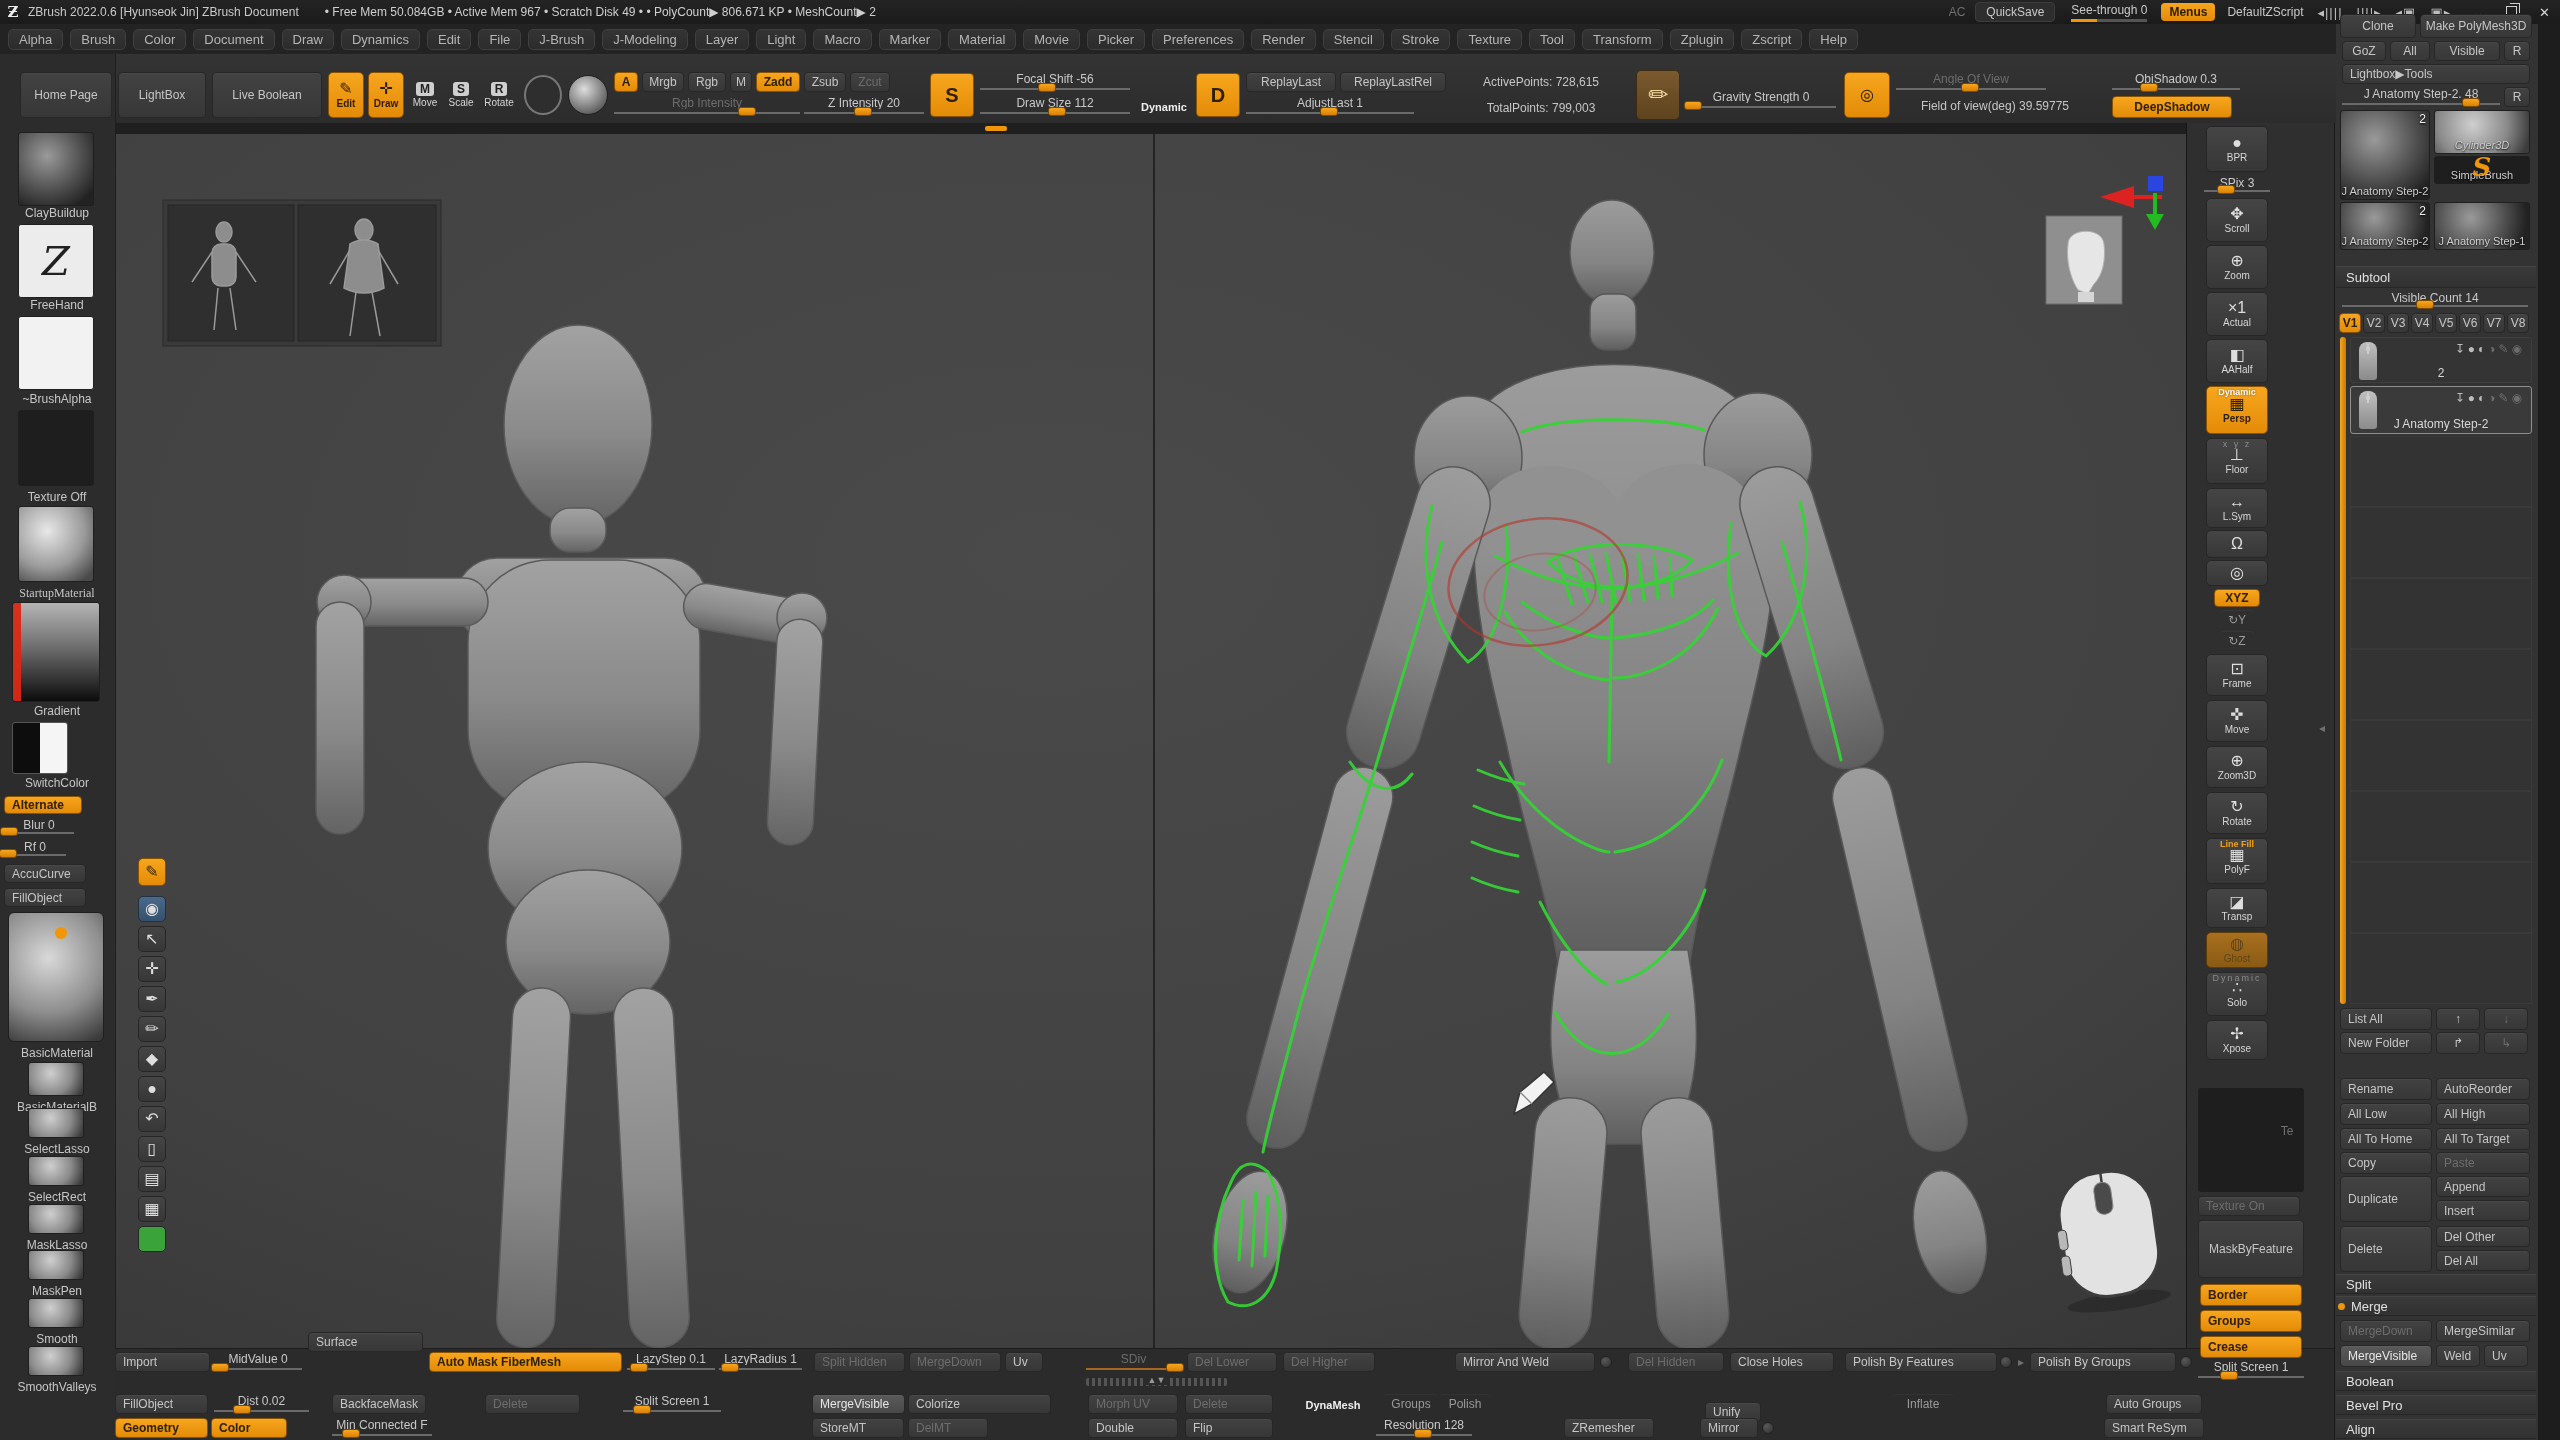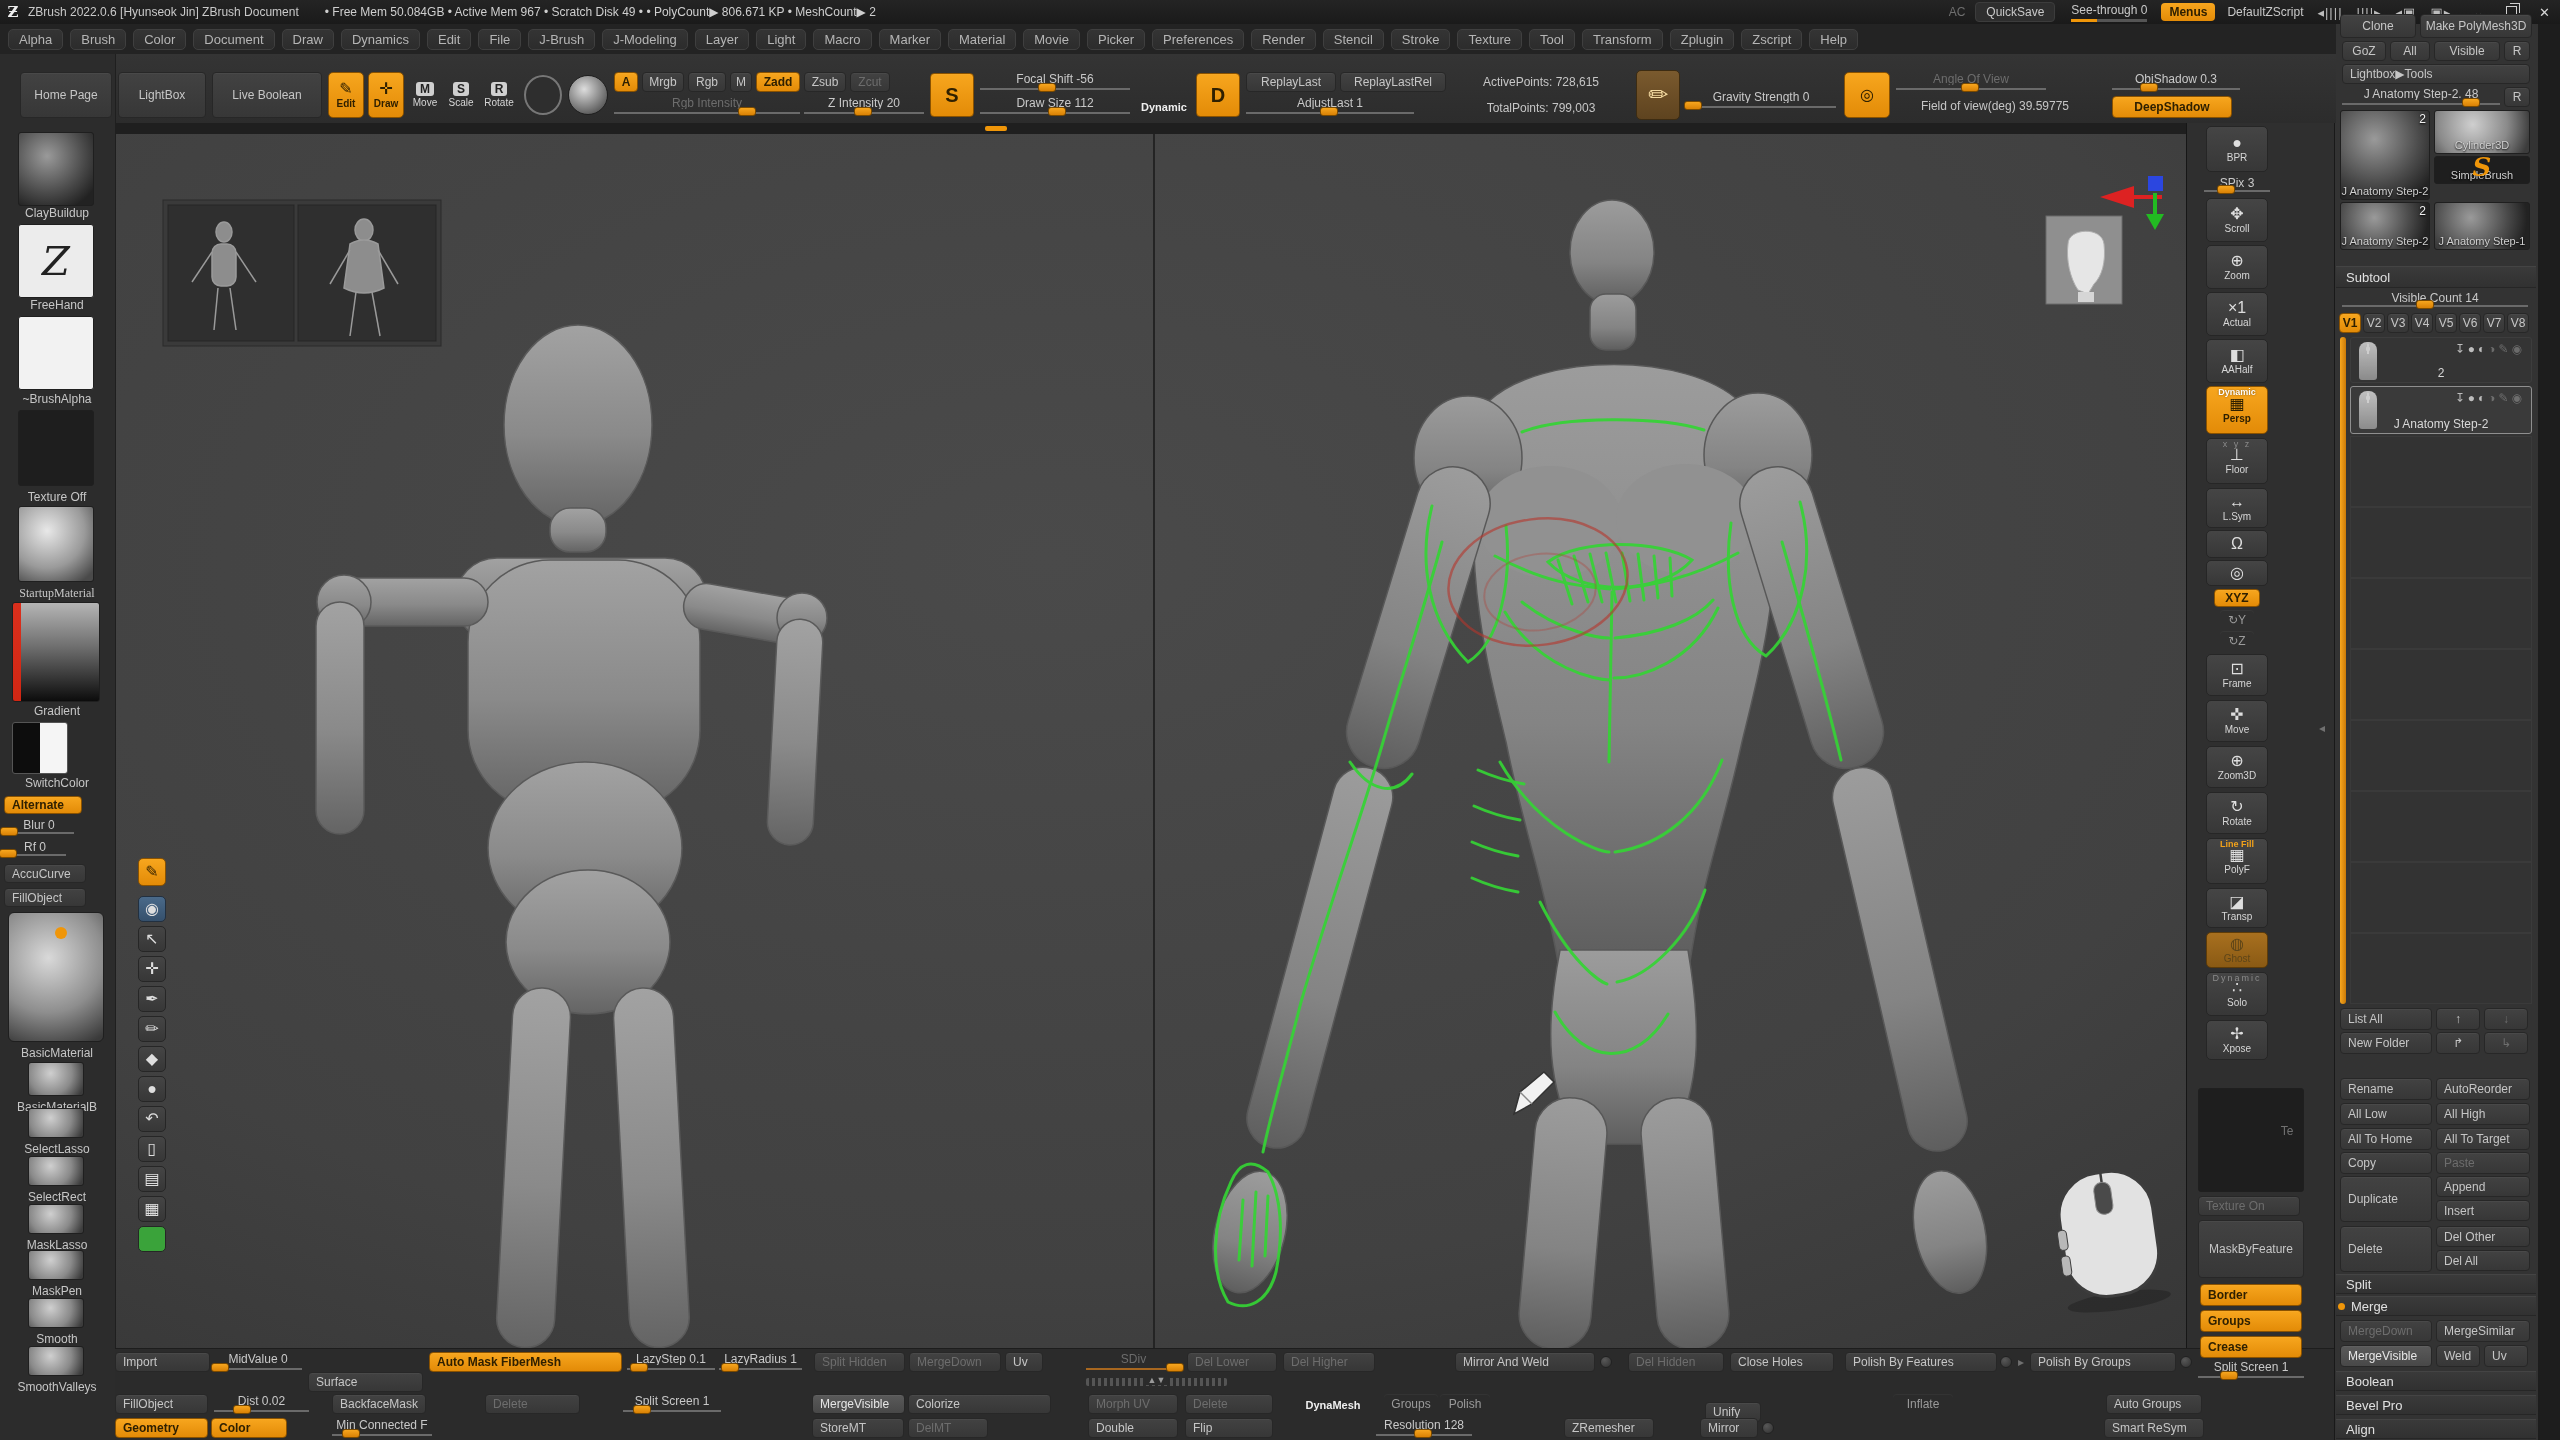--- a/index.html
+++ b/index.html
@@ -56,21 +56,21 @@
   .it-icon.ghostOrange{background:linear-gradient(#a8701f,#8a5a14);border-color:#5e3c09;}
   .it-icon.ghostOrange .g,.it-icon.ghostOrange .t{color:#5e4518;}
   .it-icon .tag{position:absolute;top:1px;font-size:9px;font-weight:bold;color:#f2a21a;}
   .it-icon.orange .tag{color:#fff;text-shadow:0 0 2px #7a4a00;}
   .it-icon .tagdim{position:absolute;top:1px;font-size:9px;color:#8a8a8a;letter-spacing:2px;}
   .it-thumb{background:#303030;border:1px solid #1f1f1f;border-radius:3px;overflow:hidden;}
   .it-thumb .thumb-label{position:absolute;left:0;right:0;bottom:2px;text-align:center;font-size:11px;color:#cfcfcf;text-shadow:0 1px 2px #000;white-space:nowrap;}
   .it-thumb .badge{position:absolute;right:3px;top:2px;font-size:12px;color:#f0f0f0;text-shadow:0 1px 2px #000;}
   .c-sphereD{background:radial-gradient(circle at 38% 32%,#9a9a9a,#4b4b4b 55%,#222 85%),#1d1d1d;}
   .c-sphereL{background:radial-gradient(circle at 38% 32%,#e8e8e8,#9a9a9a 55%,#4a4a4a 90%),#2a2a2a;}
-  .c-sphereS{background:radial-gradient(circle at 40% 32%,#cfcfcf,#8a8a8a 55%,#3c3c3c 92%),#262626;}
+  .c-sphereS{background:radial-gradient(circle at 40% 32%,#cfcfcf,#8a8a8a 55%,#3c3c3c 92%),#262626;font-style:italic;}
   .c-bigsphere{background:radial-gradient(circle at 42% 35%,#d9d9d9,#8e8e8e 55%,#3a3a3a 95%),#242424;border-radius:6px;}
   .c-bigsphere::after{content:"";position:absolute;left:46px;top:14px;width:12px;height:12px;border-radius:50%;background:#f09609;}
   .c-white{background:#f2f2f2;}
   .c-dark{background:#1e1e1e;}
   .c-stroke{background:#ececec;color:#222;display:flex;align-items:center;justify-content:center;font-size:40px;font-family:"DejaVu Serif",serif;font-style:italic;}
   .c-picker{background:linear-gradient(90deg,rgba(220,40,20,.95) 0 9%,rgba(220,40,20,0) 9%),linear-gradient(180deg,#b5b5b5,#6e6e6e 45%,#0c0c0c);}
   .c-switch{background:linear-gradient(90deg,#0d0d0d 0 50%,#f5f5f5 50%);border:1px solid #555;}
   .c-wire{background:#2e2e2e;border-radius:50%;border:2px solid #777;}
   .c-matball{background:radial-gradient(circle at 40% 35%,#ddd,#777 60%,#333);border-radius:50%;}
   .c-orangeSq{background:linear-gradient(#f7a61e,#e38b07)!important;border-color:#8a5200!important;}
@@ -667,21 +667,21 @@
       <div class="it it-btn left" style="left: 2484px; top: 1345px; width: 44px; height: 22px; pointer-events: auto;">Uv</div>
       <div class="it it-hdr" style="left: 2336px; top: 1371px; width: 200px; height: 20px; pointer-events: auto;">Boolean</div>
       <div class="it it-hdr" style="left: 2336px; top: 1395px; width: 200px; height: 20px; pointer-events: auto;">Bevel Pro</div>
       <div class="it it-hdr" style="left: 2336px; top: 1419px; width: 200px; height: 20px; pointer-events: auto;">Align</div>
       <div class="it it-btn left" style="left: 115px; top: 1352px; width: 95px; height: 20px; pointer-events: auto;">Import</div>
       <div class="it it-sld" style="left: 214px; top: 1352px; width: 88px; height: 20px; pointer-events: auto;">
         <span class="sld-t">MidValue 0</span>
         <span class="sld-track"></span>
         <span class="sld-h" style="left: calc(8% - 10px);"></span>
       </div>
-      <div class="it it-btn left" style="left: 308px; top: 1372px; width: 115px; height: 20px; pointer-events: auto; text-align: right;">Surface</div>
+      <div class="it it-btn left" style="left: 308px; top: 1332px; width: 115px; height: 20px; pointer-events: auto; text-align: right;">Surface</div>
       <div class="it it-btn orange left" style="left: 429px; top: 1352px; width: 193px; height: 20px; pointer-events: auto;">Auto Mask FiberMesh</div>
       <div class="it it-sld" style="left: 627px; top: 1352px; width: 88px; height: 20px; pointer-events: auto;">
         <span class="sld-t">LazyStep 0.1</span>
         <span class="sld-track"></span>
         <span class="sld-h" style="left: calc(15% - 10px);"></span>
       </div>
       <div class="it it-sld" style="left: 719px; top: 1352px; width: 83px; height: 20px; pointer-events: auto;">
         <span class="sld-t">LazyRadius 1</span>
         <span class="sld-track"></span>
         <span class="sld-h" style="left: calc(15% - 10px);"></span>

